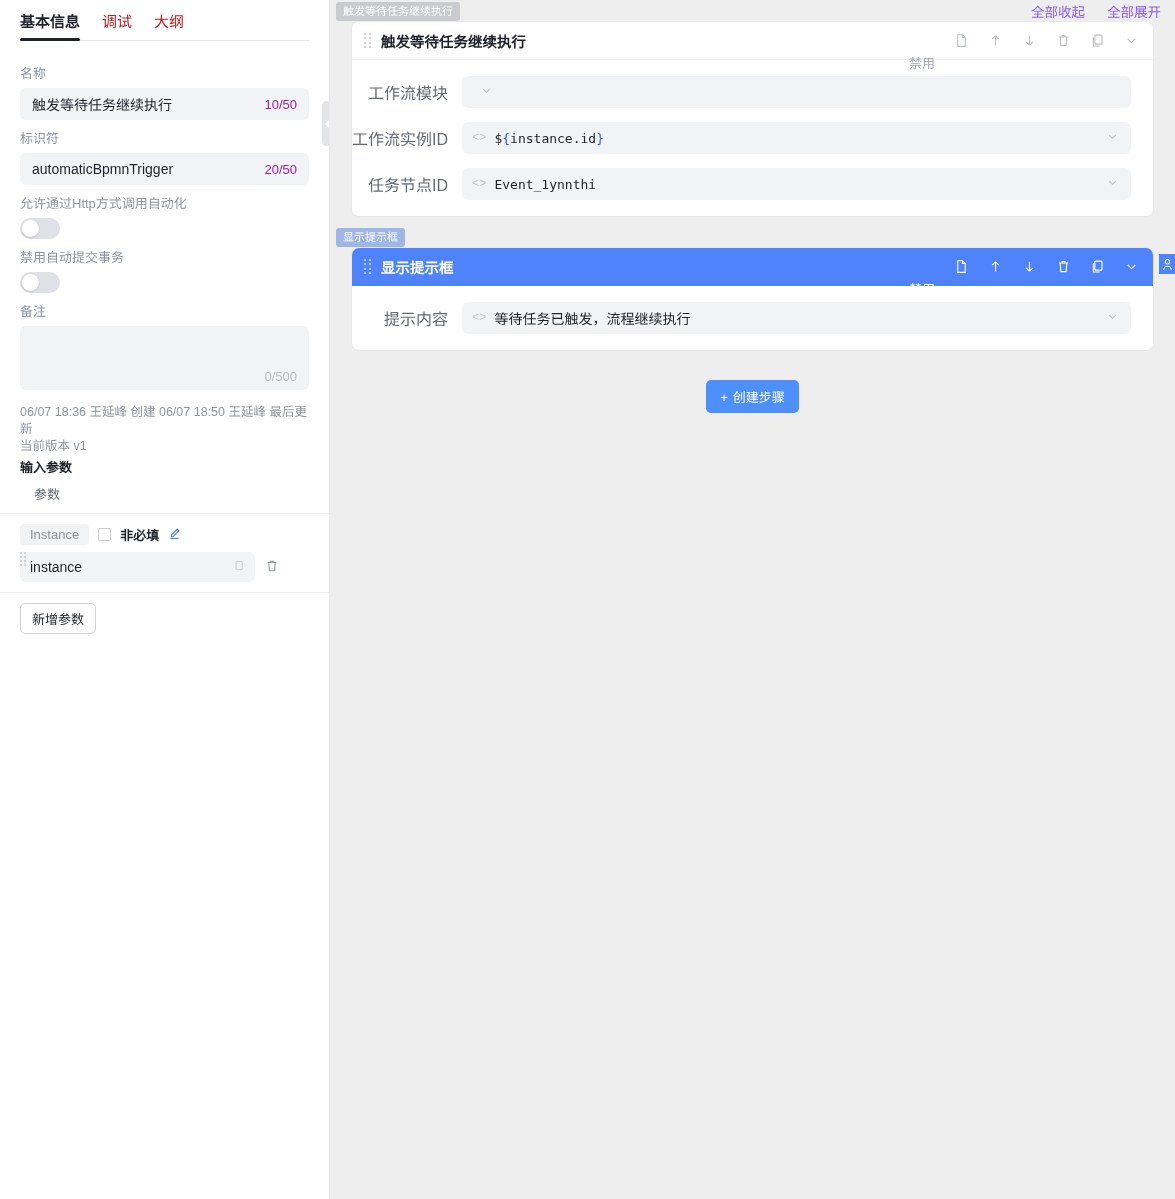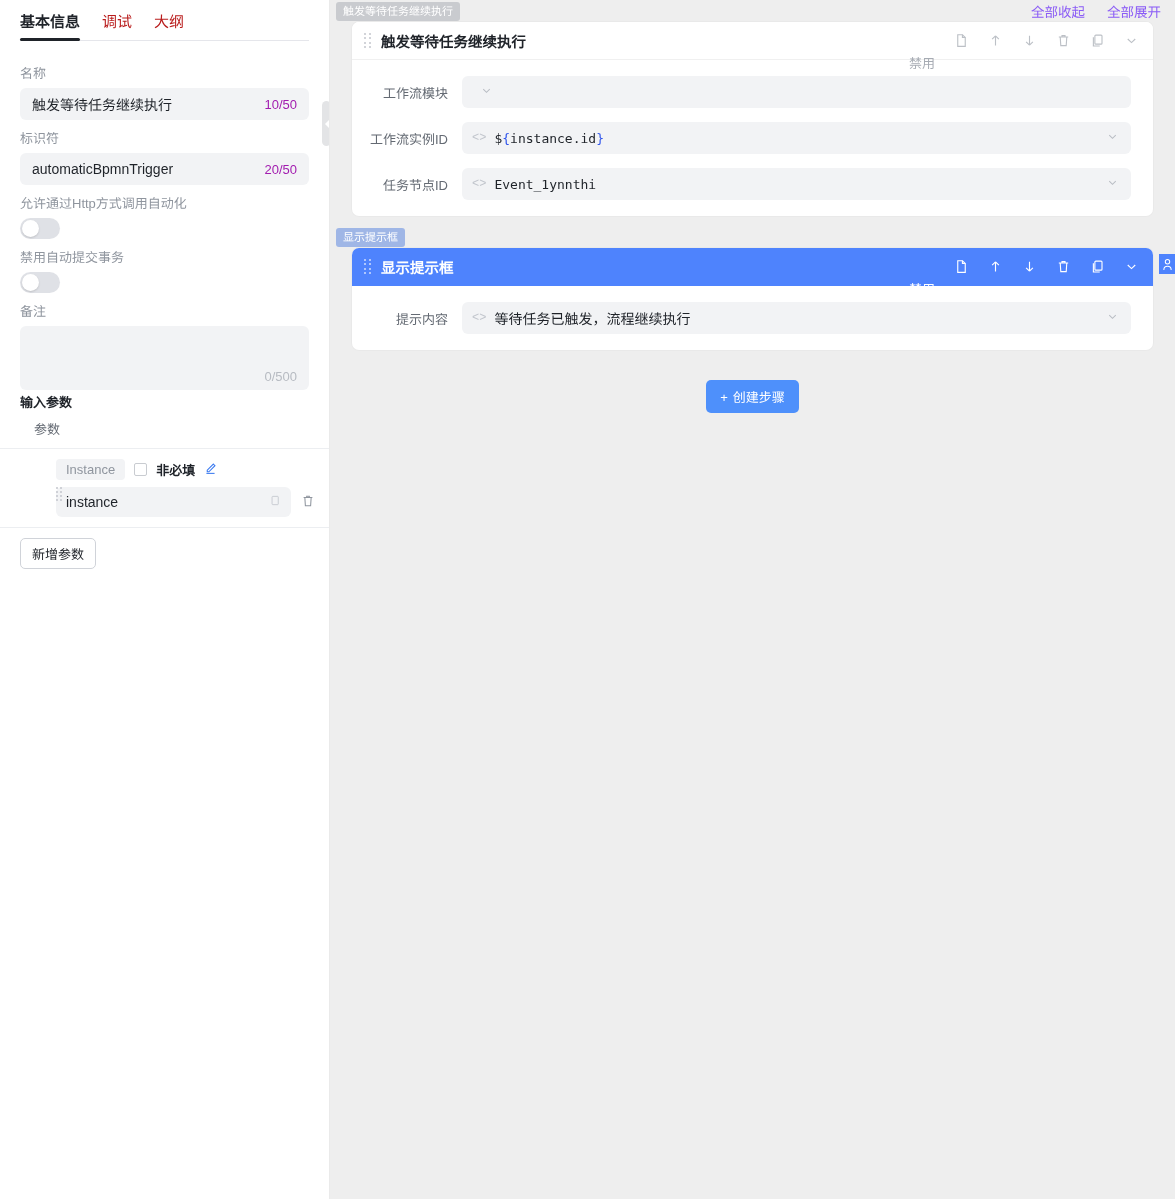--- a/index.html
+++ b/index.html
@@ -56,21 +56,21 @@
   .ta-box .cnt { position: absolute; right: 12px; bottom: 6px; font-size: 13px; color: #b7bbc2; }
 
   .meta { font-size: 12.5px; color: #8f959e; line-height: 17px; margin-top: 14px; }
   .meta .ver { color: #8f959e; }
   .sec-title { font-size: 13px; color: #1f2329; font-weight: bold; margin-top: 2px; }
 
   .param-head { display: flex; align-items: center; padding: 8px 0 10px 34px; }
   .param-head .h { font-size: 13px; color: #646a73; }
   .param-rule { height: 1px; background: #eceef1; }
 
-  .param-row { position: relative; padding: 10px 0 10px 0; margin-left: 36px; }
+  .param-row { position: relative; padding: 10px 0 10px 0; }
   .drag-dots { position: absolute; left: 20px; top: 36px; width: 8px; }
   .drag-dots i { display: block; width: 2px; height: 2px; background: #c3c6cc; margin: 2px 0; border-radius: 1px; box-shadow: 4px 0 0 #c3c6cc; }
   .param-top { display: flex; align-items: center; gap: 9px; padding-left: 20px; }
   .chip { background: #f2f3f5; border-radius: 4px; padding: 3px 10px; font-size: 13px; color: #8f959e; }
   .cbox { width: 13px; height: 13px; border: 1px solid #c9ccd1; border-radius: 2px; background: #fff; cursor: pointer; }
   .req-txt { font-size: 13px; color: #1f2329; font-weight: bold; text-align: center; }
   .pen { color: #3b7af0; font-size: 13px; cursor: pointer; }
   .param-bot { display: flex; align-items: center; gap: 10px; padding-left: 20px; margin-top: 7px; }
   .param-input {
     flex: 1; background: #f2f3f5; border-radius: 6px; height: 30px;
@@ -129,21 +129,21 @@
   .ch-txt { font-size: 13px; color: #a6abb3; cursor: pointer; margin-top: 44px; }
   .card-head.active .ch-txt { color: #ffffff; }
   .ic-btn { width: 16px; height: 16px; color: #bcc0c6; cursor: pointer; display: flex; align-items: center; justify-content: center; }
   .card-head.active .ic-btn { color: #ffffff; }
   .ic-btn svg { display: block; }
 
   .card-body { padding: 16px 0 16px 0; }
   .frow { display: flex; align-items: center; padding: 0 22px 0 0; margin-bottom: 14px; }
   .frow:last-child { margin-bottom: 0; }
   .frow-label {
-    width: 110px; text-align: right; font-size: 13px; color: #646a73;
+    width: 110px; text-align: right; font-size: 16px; color: #646a73;
     padding-right: 14px; flex: 0 0 110px;
   }
   .frow-ctl {
     flex: 1; background: #f2f3f5; border-radius: 6px; height: 32px;
     display: flex; align-items: center; padding: 0 12px 0 10px; font-size: 14px; color: #1f2329;
     cursor: pointer;
   }
   .code-ic { color: #c1c5cc; font-size: 12px; margin-right: 8px; font-family: "Liberation Mono", monospace; }
   .frow-val { flex: 1; overflow: hidden; white-space: nowrap; text-overflow: ellipsis; }
   .frow-val.mono { font-family: "DejaVu Sans Mono", "Liberation Mono", monospace; font-size: 13px; }
@@ -205,20 +205,24 @@
       <div class="fld-label">禁用自动提交事务</div>
       <div class="switch">
         <div class="knob"></div>
       </div>
 
       <div class="fld-label">备注</div>
       <div class="ta-box">
         <span class="cnt">0/500</span>
       </div>
 
+      <div class="meta">
+        <div>06/07 18:36 王延峰 创建 06/07 18:50 王延峰 最后更新</div>
+        <div class="ver">当前版本 v1</div>
+      </div>
 
       <div class="sec-title">输入参数</div>
     </div>
 
     <div>
       <div class="param-head">
         <span class="h">参数</span>
       </div>
       <div class="param-rule"></div>
 

